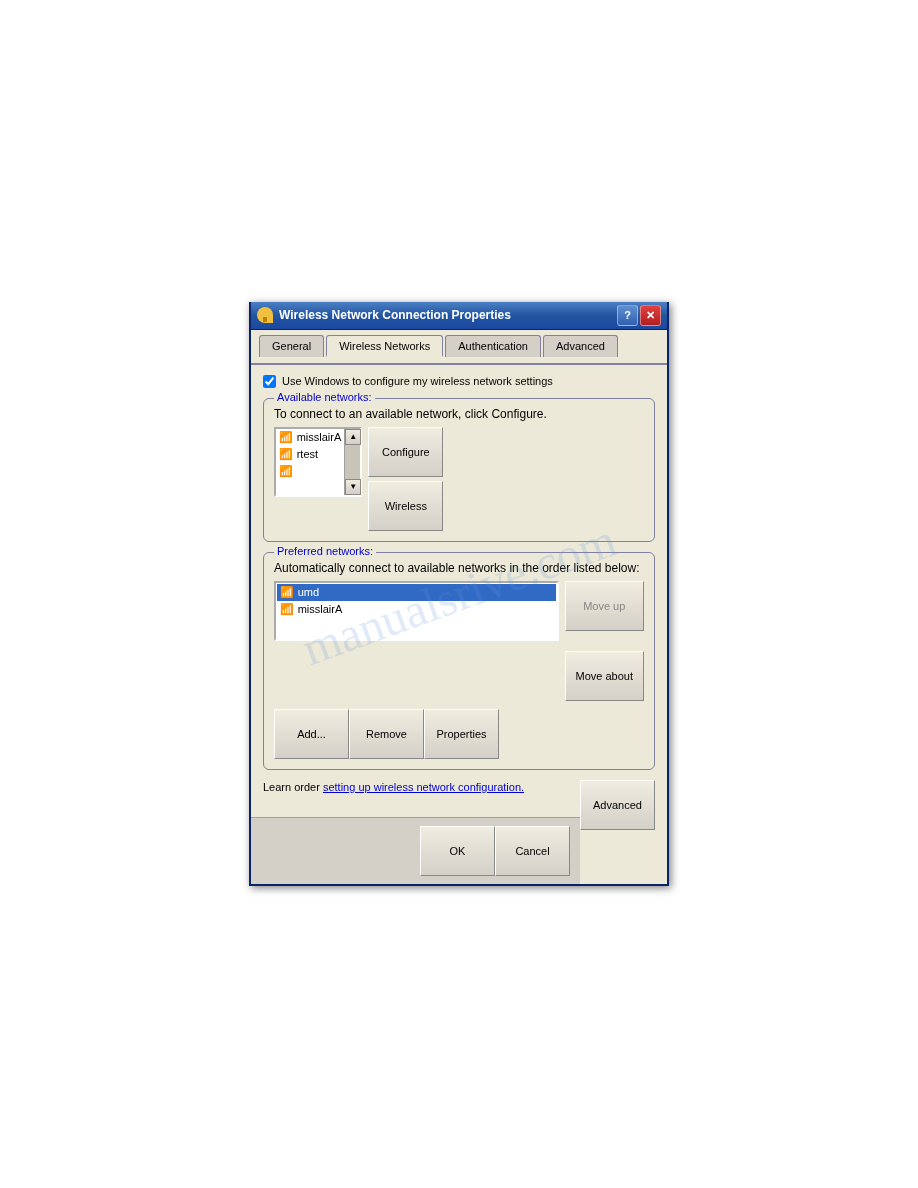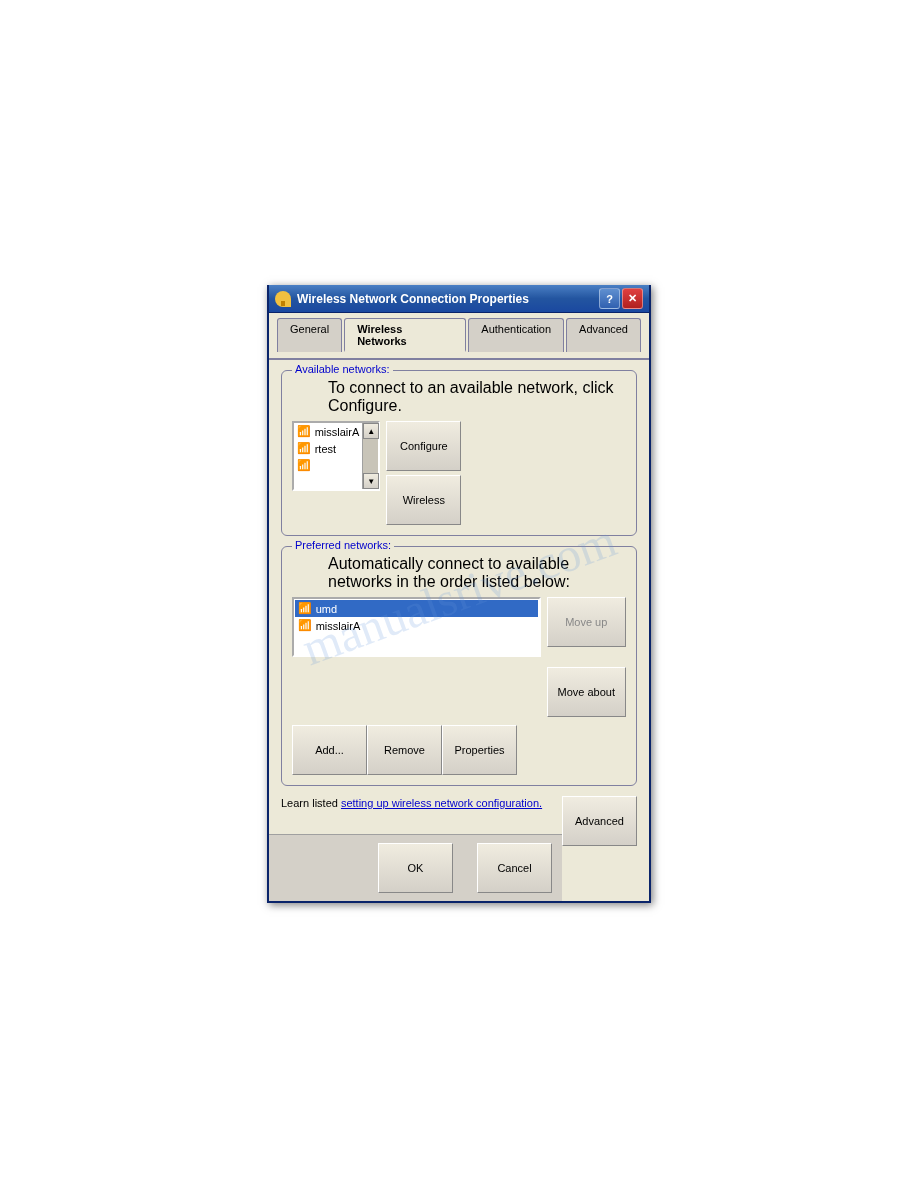--- a/index.html
+++ b/index.html
@@ -9,21 +9,21 @@
       height: 1188px;
       background: #ffffff;
       display: flex;
       align-items: center;
       justify-content: center;
       font-family: 'Tahoma', 'Arial', sans-serif;
       font-size: 11px;
     }
 
     .dialog {
-      width: 384px;
+      width: 420px;
       background: #ECE9D8;
       border: 2px solid #0a246a;
       border-top: none;
       box-shadow: 2px 2px 8px rgba(0,0,0,0.5);
       position: relative;
     }
 
     
     .title-bar {
       background: linear-gradient(to bottom, #4a7fc4 0%, #2355a0 50%, #1a48a0 100%);
@@ -103,21 +103,21 @@
       font-size: 11px;
       color: #000;
       border-radius: 3px 3px 0 0;
       position: relative;
       bottom: -1px;
     }
 
     .tab.active {
       background: #ECE9D8;
       border-bottom: 2px solid #ECE9D8;
-      font-weight: bold;
+      font-weight: normal;
       z-index: 1;
     }
 
     
     .content {
       padding: 10px 12px 12px;
     }
 
     
     .checkbox-row {
@@ -146,24 +146,23 @@
       position: absolute;
       top: -8px;
       left: 10px;
       background: #ECE9D8;
       padding: 0 3px;
       color: #0000cc;
       font-size: 11px;
     }
 
     .group-desc {
-      font-size: 16px;
+      font-size: 12px;
       margin-bottom: 6px;
       color: #000;
-      margin-left: 36px;
     }
 
     .network-list-container {
       display: flex;
       gap: 6px;
     }
 
     .list-item {
       display: flex;
       align-items: center;
@@ -251,21 +250,21 @@
     .footer-right {
       float: right;
     }
 
     .dialog-footer {
       background: #d4d0c8;
       border-top: 1px solid #a0a0a0;
       padding: 8px 10px;
       display: flex;
       justify-content: flex-end;
-      gap: 24px;
+      gap: 0;
     }
 
     .btn-ok {
       min-width: 75px;
     }
 
     .btn-cancel {
       min-width: 75px;
     }
 
@@ -346,20 +345,24 @@
 
     <div class="tab-strip">
       <div class="tab">General</div>
       <div class="tab active">Wireless Networks</div>
       <div class="tab">Authentication</div>
       <div class="tab">Advanced</div>
     </div>
 
     <div class="content">
 
+      <div class="checkbox-row">
+        <input type="checkbox" checked="" style="">
+        <label>Use Windows to configure my wireless network settings</label>
+      </div>
 
       <div class="group-box">
         <span class="group-label">Available networks:</span>
         <div class="group-desc">To connect to an available network, click Configure.</div>
         <div class="network-list-container">
           <div class="listbox-with-scroll">
             <div class="listbox-inner">
               <div class="list-item">
                 <span class="network-icon">📶</span>
                 <span>misslairA</span>
@@ -406,21 +409,21 @@
           </div>
         </div>
         <div class="bottom-buttons-row">
           <button class="btn">Add...</button>
           <button class="btn">Remove</button>
           <button class="btn">Properties</button>
         </div>
       </div>
 
       <div class="footer-info">
-        <span>Learn listed </span><a>setting up wireless network configuration.</a>
+        <span>Learn order </span><a>setting up wireless network configuration.</a>
         <span class="footer-right">
           <button class="btn">Advanced</button>
         </span>
       </div>
 
     </div>
 
     <div class="dialog-footer">
       <button class="btn btn-ok">OK</button>
       <button class="btn btn-cancel">Cancel</button>

